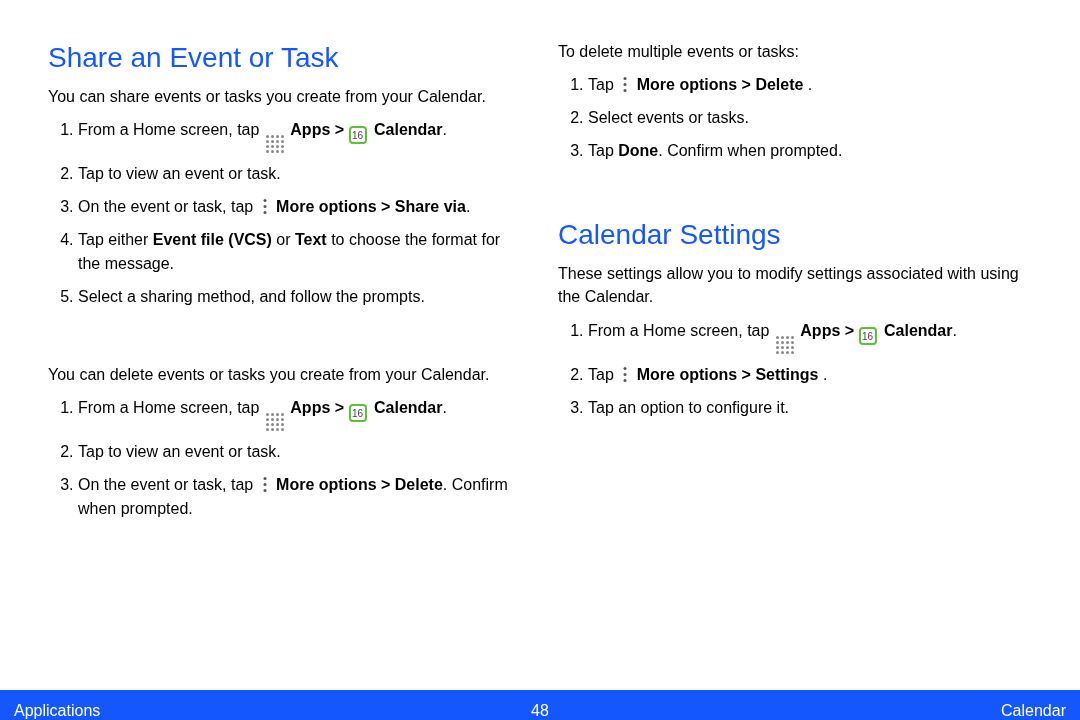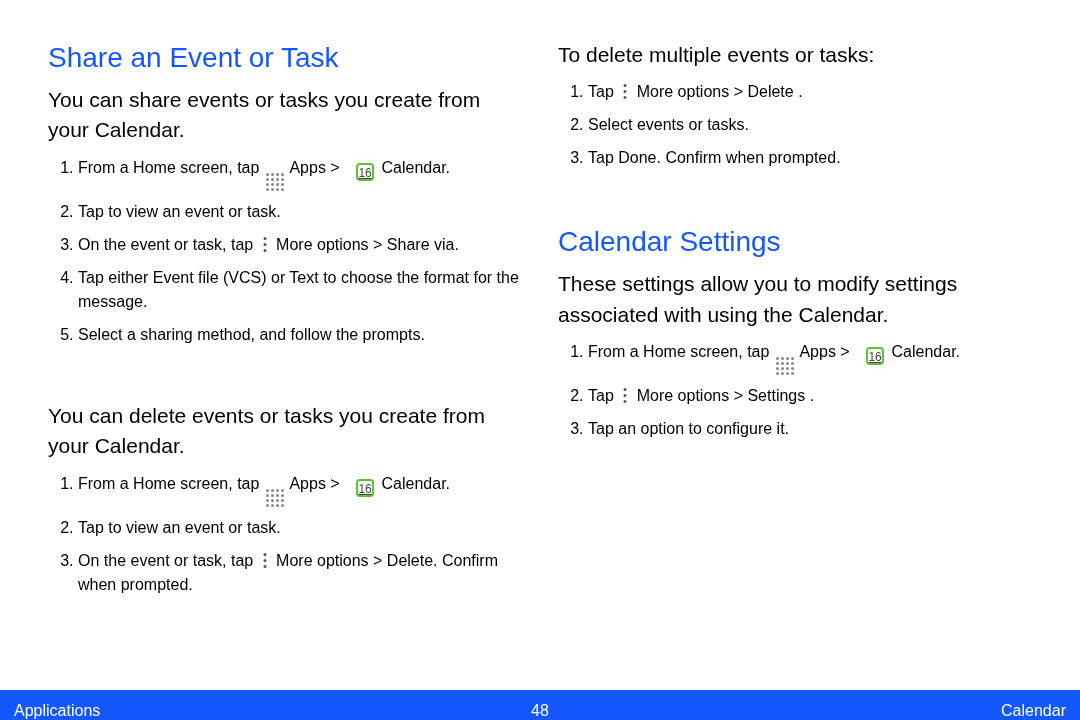--- a/index.html
+++ b/index.html
@@ -23,31 +23,31 @@
   .col { flex: 1; }
   h2 {
     font-size: 28px;
     font-weight: 400;
     color: #1557ff;
     margin: 0 0 10px 0;
     line-height: 1.25;
   }
   p.intro {
     margin: 0 0 10px 0;
-    font-size: 21px;
+    font-size: 16px;
     line-height: 1.45;
   }
   ol {
     margin: 0 0 24px 0;
     padding-left: 30px;
     font-size: 16px;
     line-height: 1.5;
   }
   ol li { margin: 5px 0 9px 0; }
-  .b { font-weight: normal; }
+  .b { font-weight: bold; }
   .footer {
     position: absolute;
     left: 0; bottom: 0;
     width: 100%;
     height: 30px;
     background: #1557ff;
     color: #fff;
     display: flex;
     justify-content: space-between;
     align-items: flex-end;
@@ -65,26 +65,25 @@
     margin: 0 2px 0 2px;
   }
   .icon-apps span { width:3px; height:3px; background:#888; border-radius:50%; }
   .icon-calendar {
     width: 18px; height: 18px;
     border: 2px solid #5bc236;
     border-radius: 4px;
     position: relative;
     display: inline-block;
     vertical-align: -4px;
-    margin: 0 3px 0 12px;
-    font-size: 12px;
+    margin: 0 3px 0 0;
+    font-size: 10px;
     line-height: 16px;
     text-align: center;
     color:#444;
-    text-decoration:underline;
   }
   .icon-more {
     display:inline-block;
     width:10px; height:18px;
     vertical-align:-4px;
     position:relative;
     margin:0 2px;
   }
   .icon-more::before {
     content:"";

